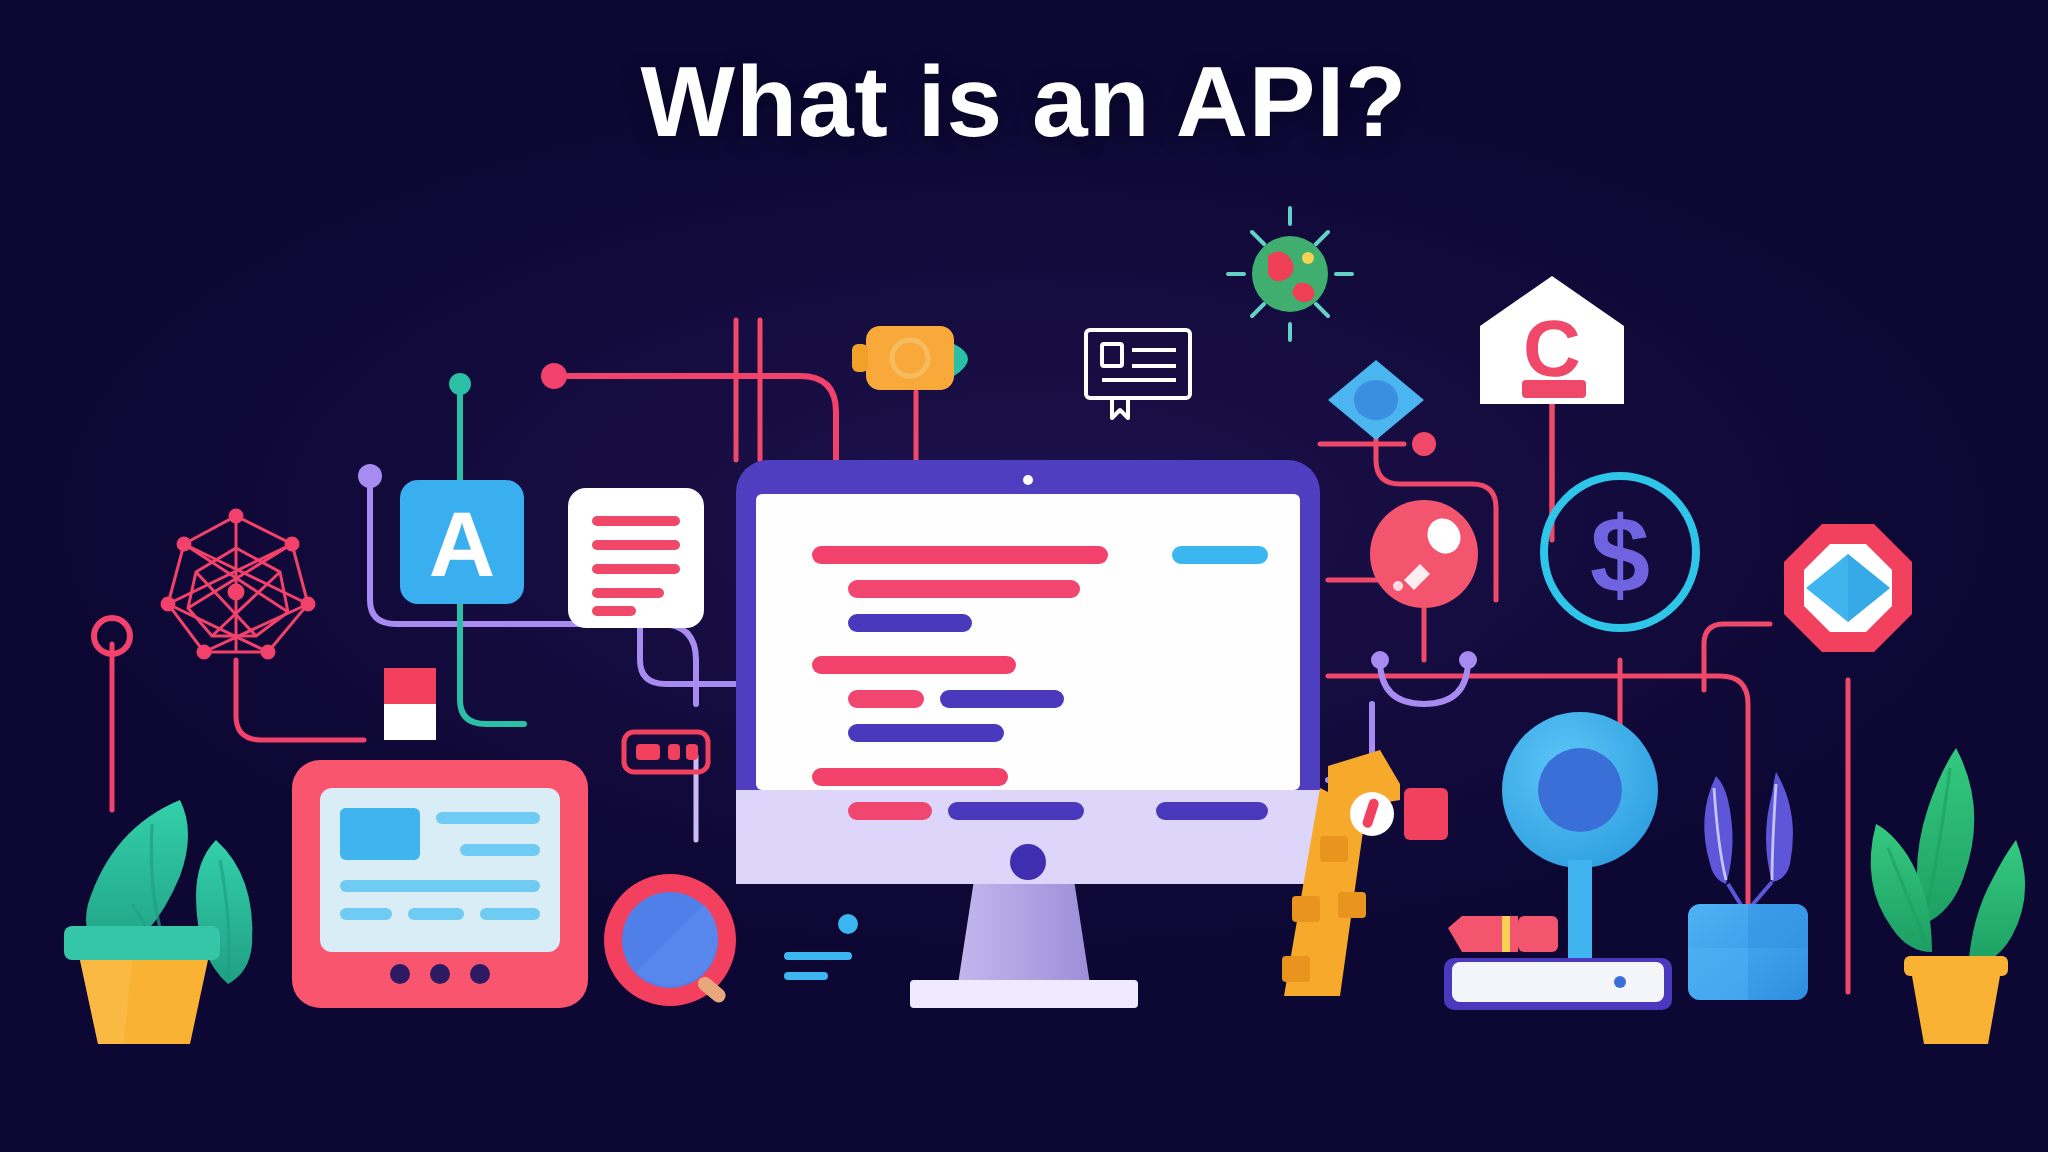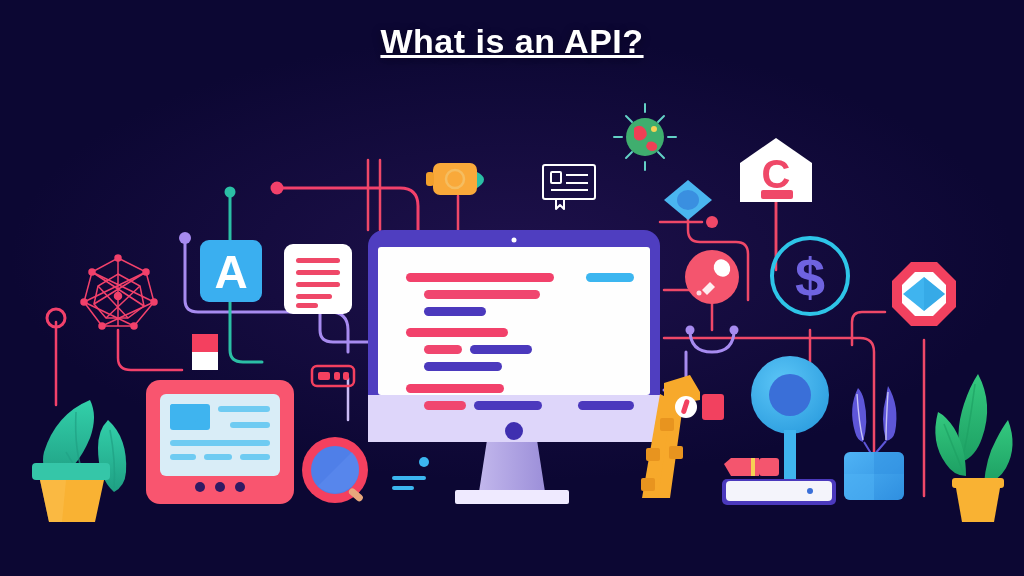--- a/index.html
+++ b/index.html
@@ -29,26 +29,25 @@
     position: absolute;
     inset: 0;
   }
   #title {
     position: absolute;
     left: 0;
     right: 0;
     top: 22px;
     text-align: center;
     color: #ffffff;
-    font-size: 34px;
+    font-size: 50px;
     font-weight: bold;
     letter-spacing: 0.5px;
     font-family: "Liberation Sans", sans-serif;
     text-shadow: 0 2px 10px rgba(0,0,0,0.35);
-    text-decoration: underline;
   }
   svg { display: block; }
 </style>
 </head>
 <body>
 
 <div id="stage">
   <div class="bg-vignette"></div>
 
   <svg class="layer" width="1024" height="576" viewBox="0 0 1024 576">

